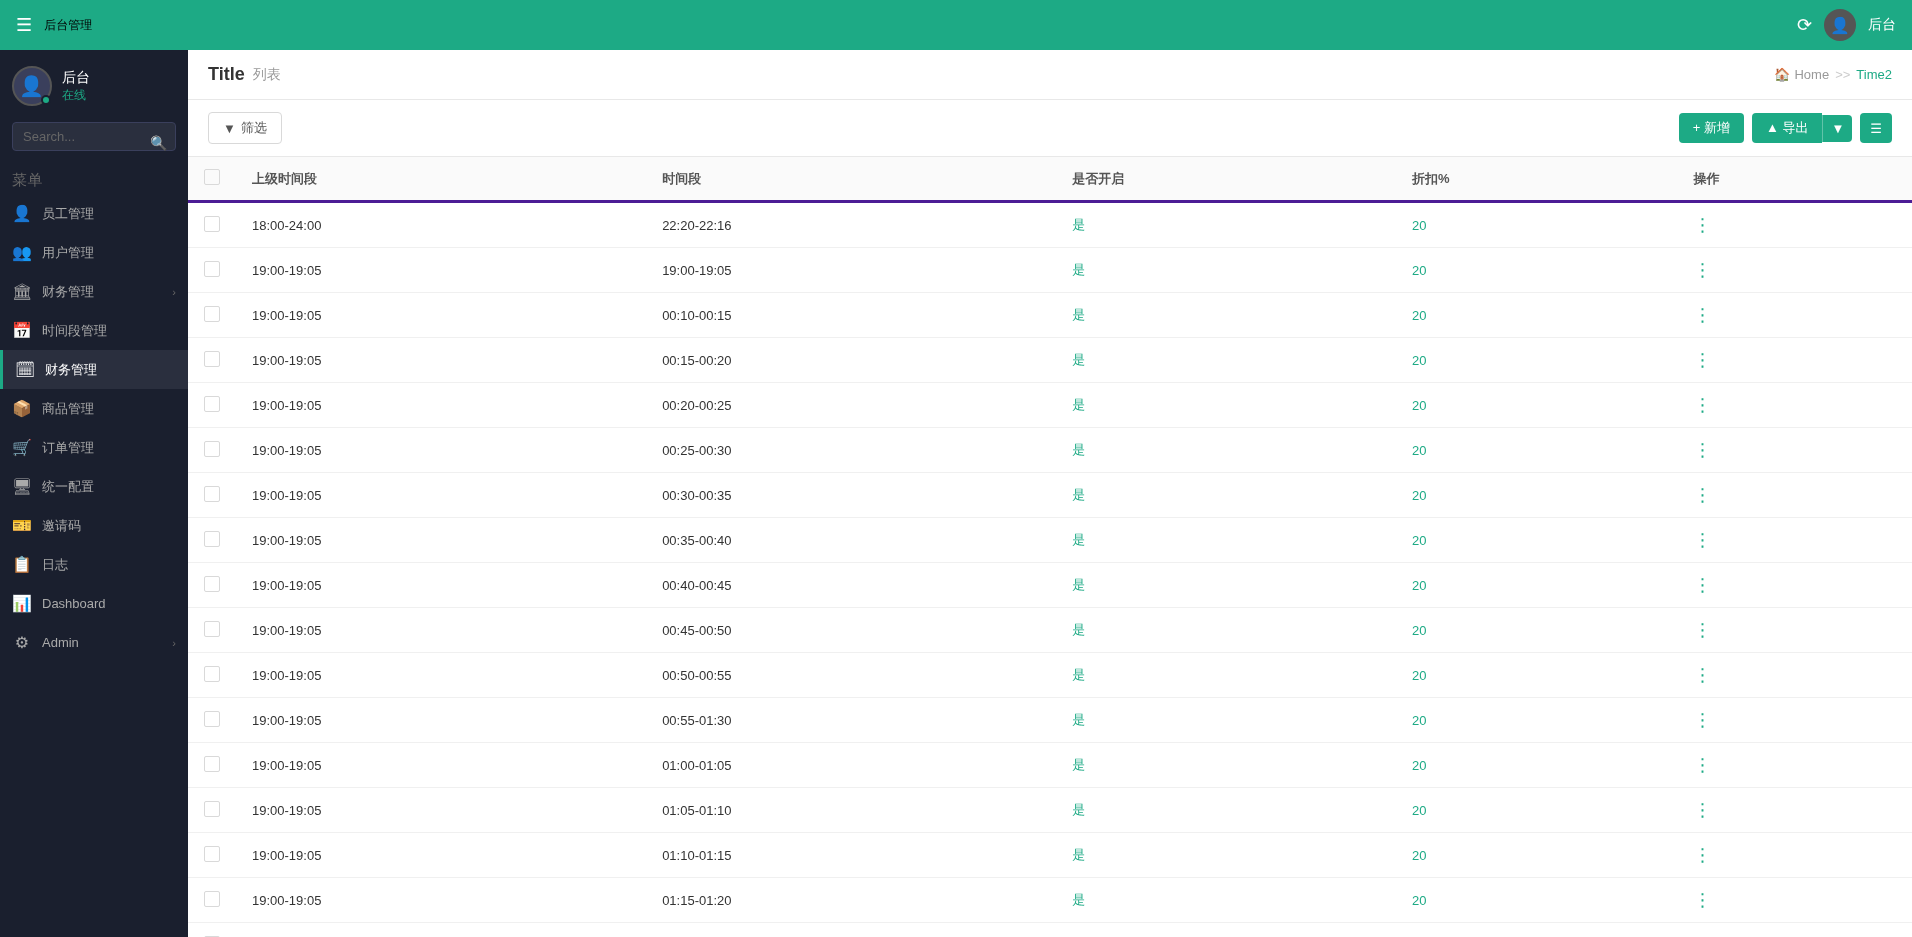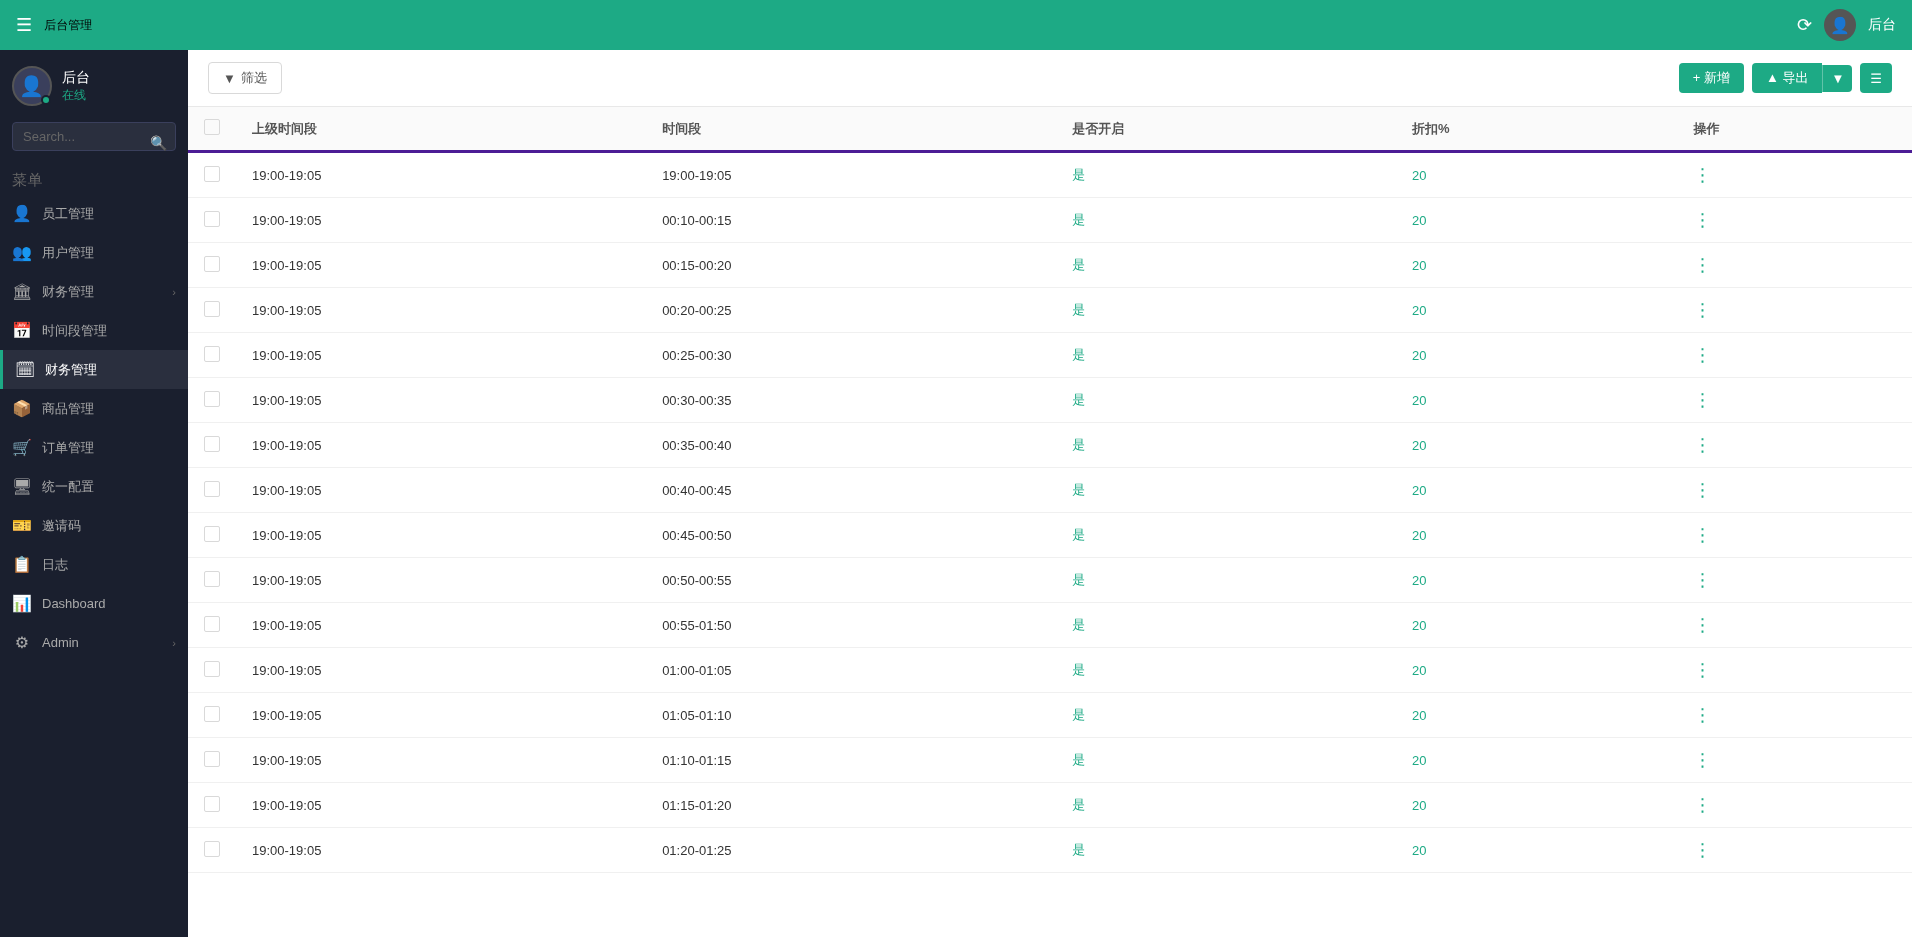--- a/index.html
+++ b/index.html
@@ -397,20 +397,31 @@
     <div class="sidebar-item">
       <span class="icon">⚙</span>
       <span class="label">Admin</span>
       <span class="arrow">›</span>
     </div>
 
   </div>
 
   <div class="main-content">
 
+    <div class="page-header">
+      <div class="page-title-wrap">
+        <span class="page-title">Title</span>
+        <span class="page-subtitle">列表</span>
+      </div>
+      <div class="breadcrumb">
+        <span class="breadcrumb-item">🏠 Home</span>
+        <span class="breadcrumb-sep">&gt;&gt;</span>
+        <span class="breadcrumb-item current">Time2</span>
+      </div>
+    </div>
 
     <div class="toolbar">
       <div class="toolbar-left">
         <button class="btn btn-filter">
           <span>▼</span>
           <span>筛选</span>
         </button>
       </div>
       <div class="toolbar-right">
         <button class="btn btn-new">+ 新增</button>
@@ -432,20 +443,30 @@
               <span class="checkbox"></span>
             </th>
             <th>上级时间段</th>
             <th>时间段</th>
             <th>是否开启</th>
             <th>折扣%</th>
             <th>操作</th>
           </tr>
         </thead>
         <tbody id="table-body">
+        <tr>
+    <td class="check-col">
+      <span class="checkbox"></span>
+    </td>
+    <td>18:00-24:00</td>
+    <td>22:20-22:16</td>
+    <td><span class="link-text">是</span></td>
+    <td><span class="link-text">20</span></td>
+    <td><span class="actions-icon">⋮</span></td>
+  </tr>
             <tr>
     <td class="check-col">
       <span class="checkbox"></span>
     </td>
     <td>19:00-19:05</td>
     <td>19:00-19:05</td>
     <td><span class="link-text">是</span></td>
     <td><span class="link-text">20</span></td>
     <td><span class="actions-icon">⋮</span></td>
   </tr>
@@ -537,21 +558,21 @@
     <td>00:50-00:55</td>
     <td><span class="link-text">是</span></td>
     <td><span class="link-text">20</span></td>
     <td><span class="actions-icon">⋮</span></td>
   </tr>
             <tr>
     <td class="check-col">
       <span class="checkbox"></span>
     </td>
     <td>19:00-19:05</td>
-    <td>00:55-01:50</td>
+    <td>00:55-01:30</td>
     <td><span class="link-text">是</span></td>
     <td><span class="link-text">20</span></td>
     <td><span class="actions-icon">⋮</span></td>
   </tr>
             <tr>
     <td class="check-col">
       <span class="checkbox"></span>
     </td>
     <td>19:00-19:05</td>
     <td>01:00-01:05</td>

